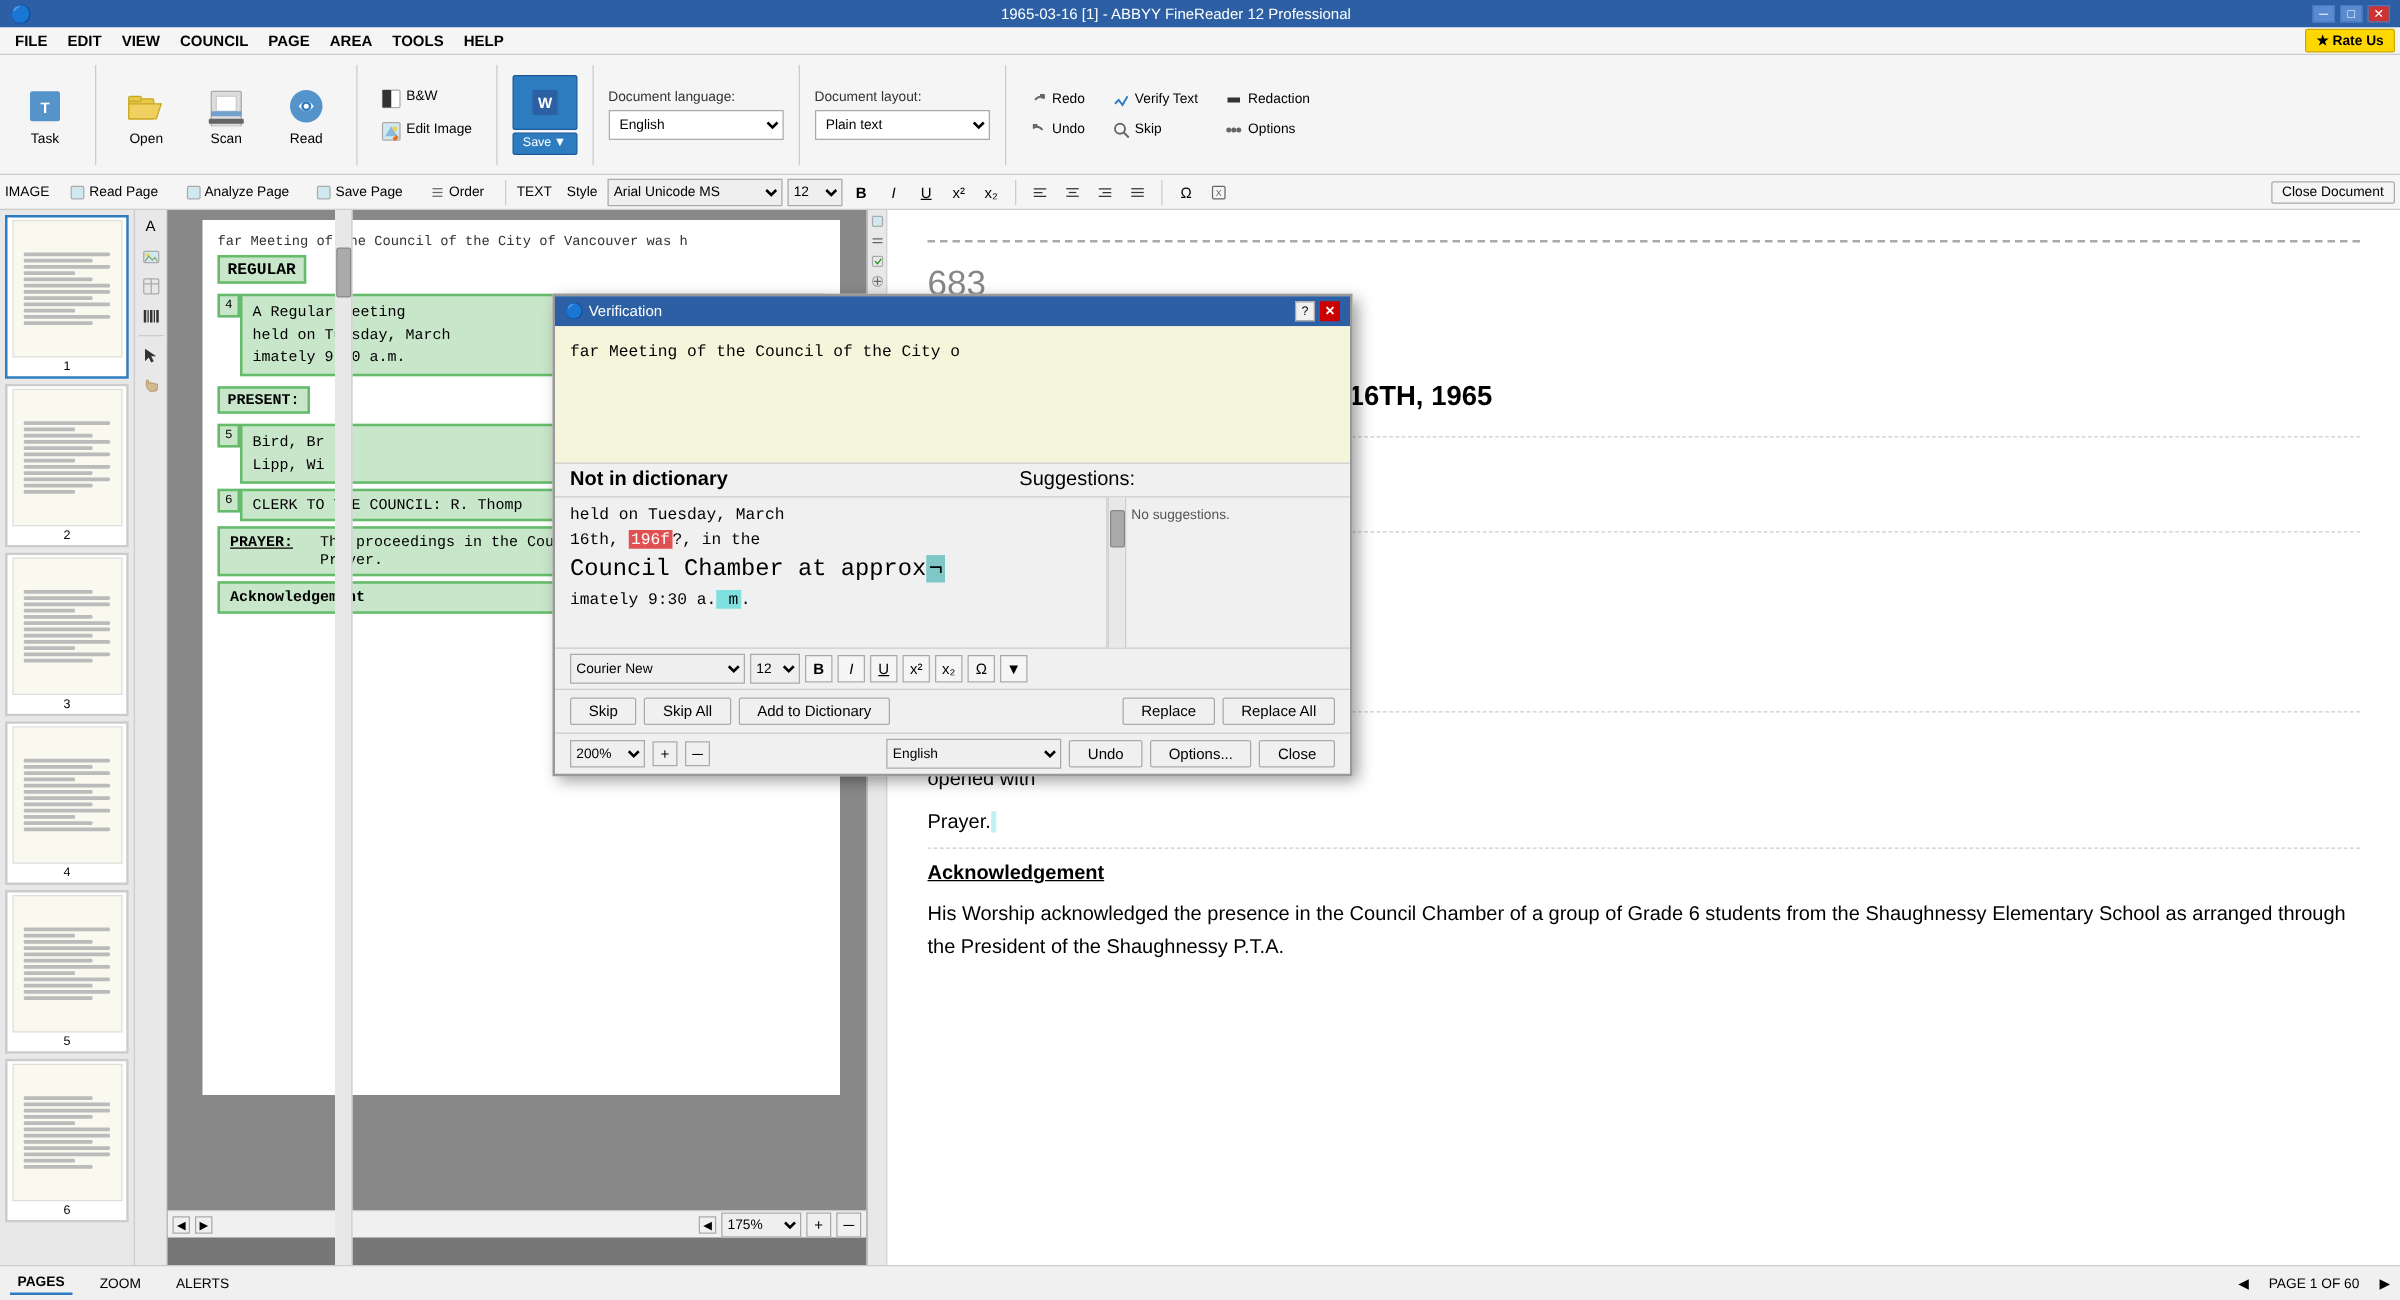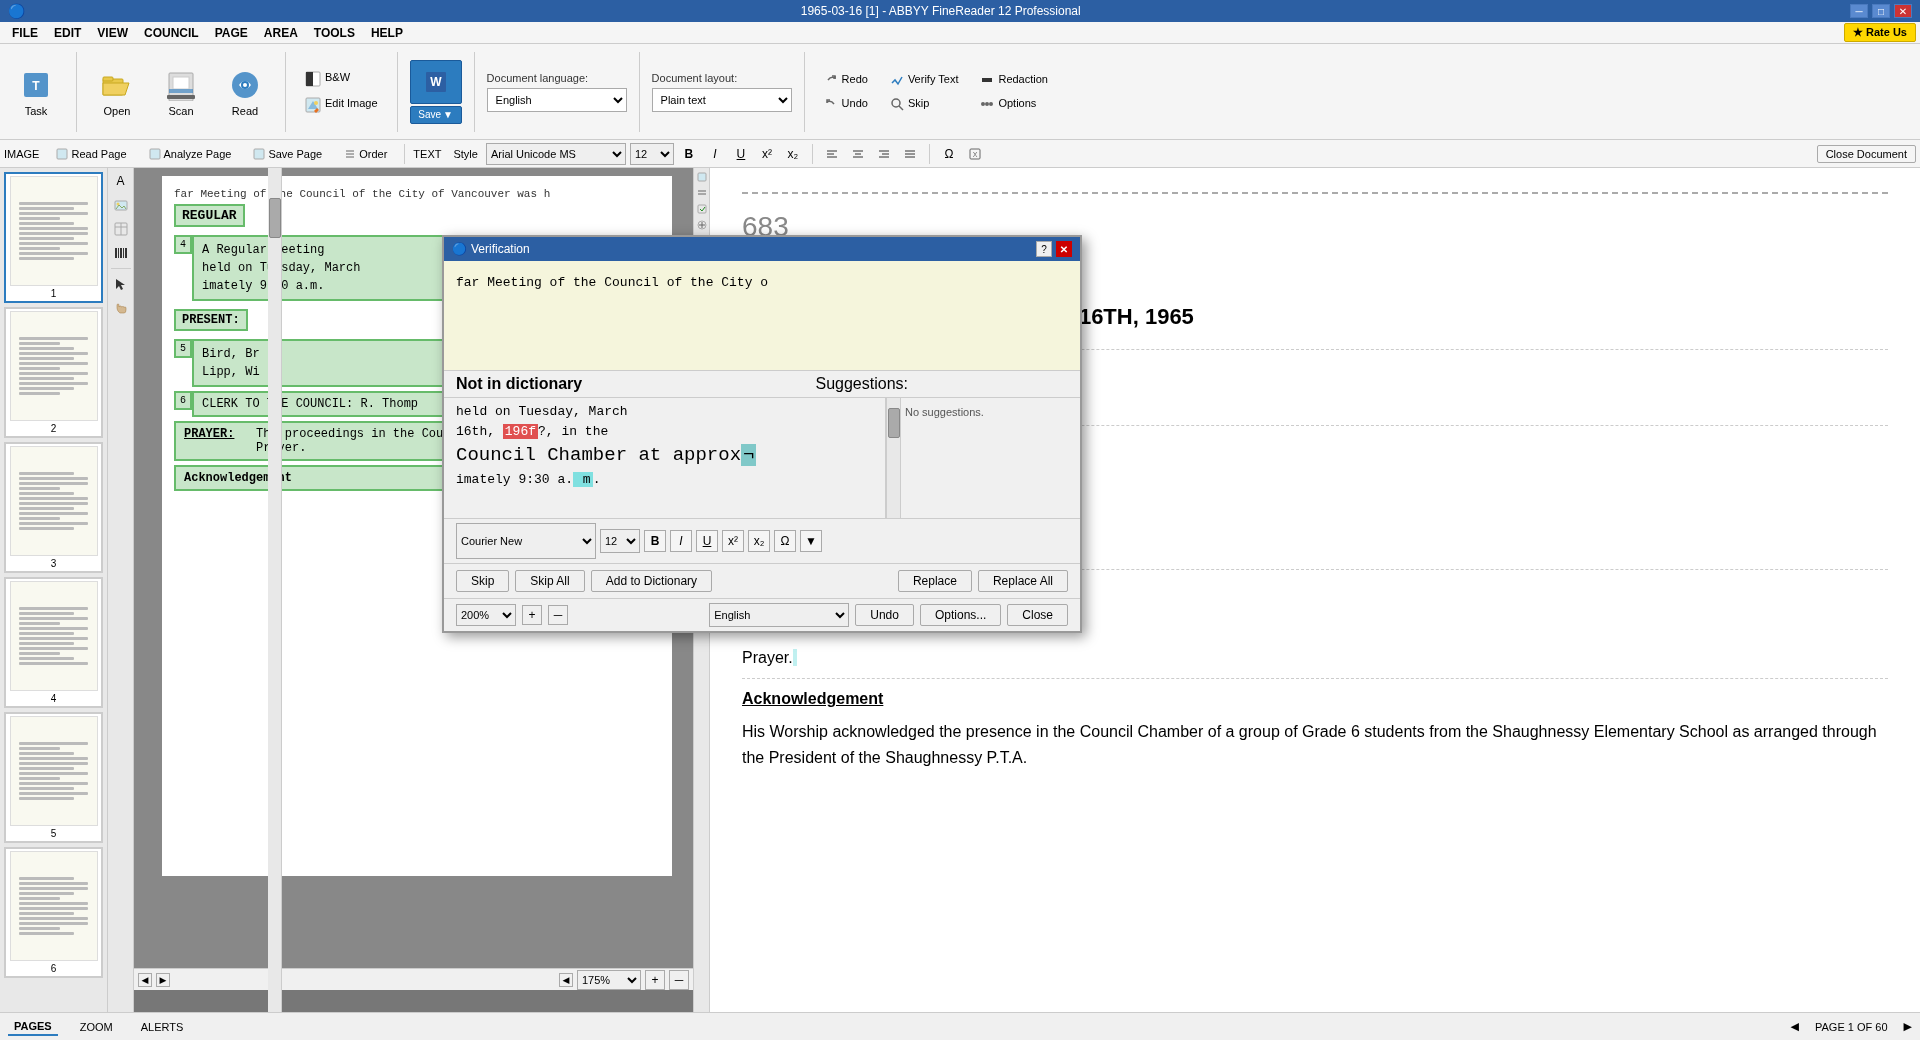--- a/index.html
+++ b/index.html
@@ -1180,21 +1180,21 @@
       <div style="width:12px; height:30px; background:#aaa; border:1px solid #888; position:absolute; top:10px; margin-left:1px; border-radius:2px;"></div>
     </div>
 
     <div id="dialog-suggestions">
       <div style="font-size:11px; font-weight:bold; margin-bottom:4px;"></div>
       <div style="font-size:11px; color:#555;">No suggestions.</div>
     </div>
   </div>
 
   <div id="dialog-formatting">
-    <select style="width:140px; height:36px; font-size:11px; border:1px solid #aaa;">
+    <select style="width:140px; height:24px; font-size:11px; border:1px solid #aaa;">
       <option>Courier New</option>
     </select>
     <select style="width:40px; height:24px; font-size:11px; border:1px solid #aaa;">
       <option>12</option>
     </select>
     <button class="fmt-btn" style="font-weight:bold;">B</button>
     <button class="fmt-btn" style="font-style:italic;">I</button>
     <button class="fmt-btn" style="text-decoration:underline;">U</button>
     <button class="fmt-btn">x²</button>
     <button class="fmt-btn">x₂</button>

